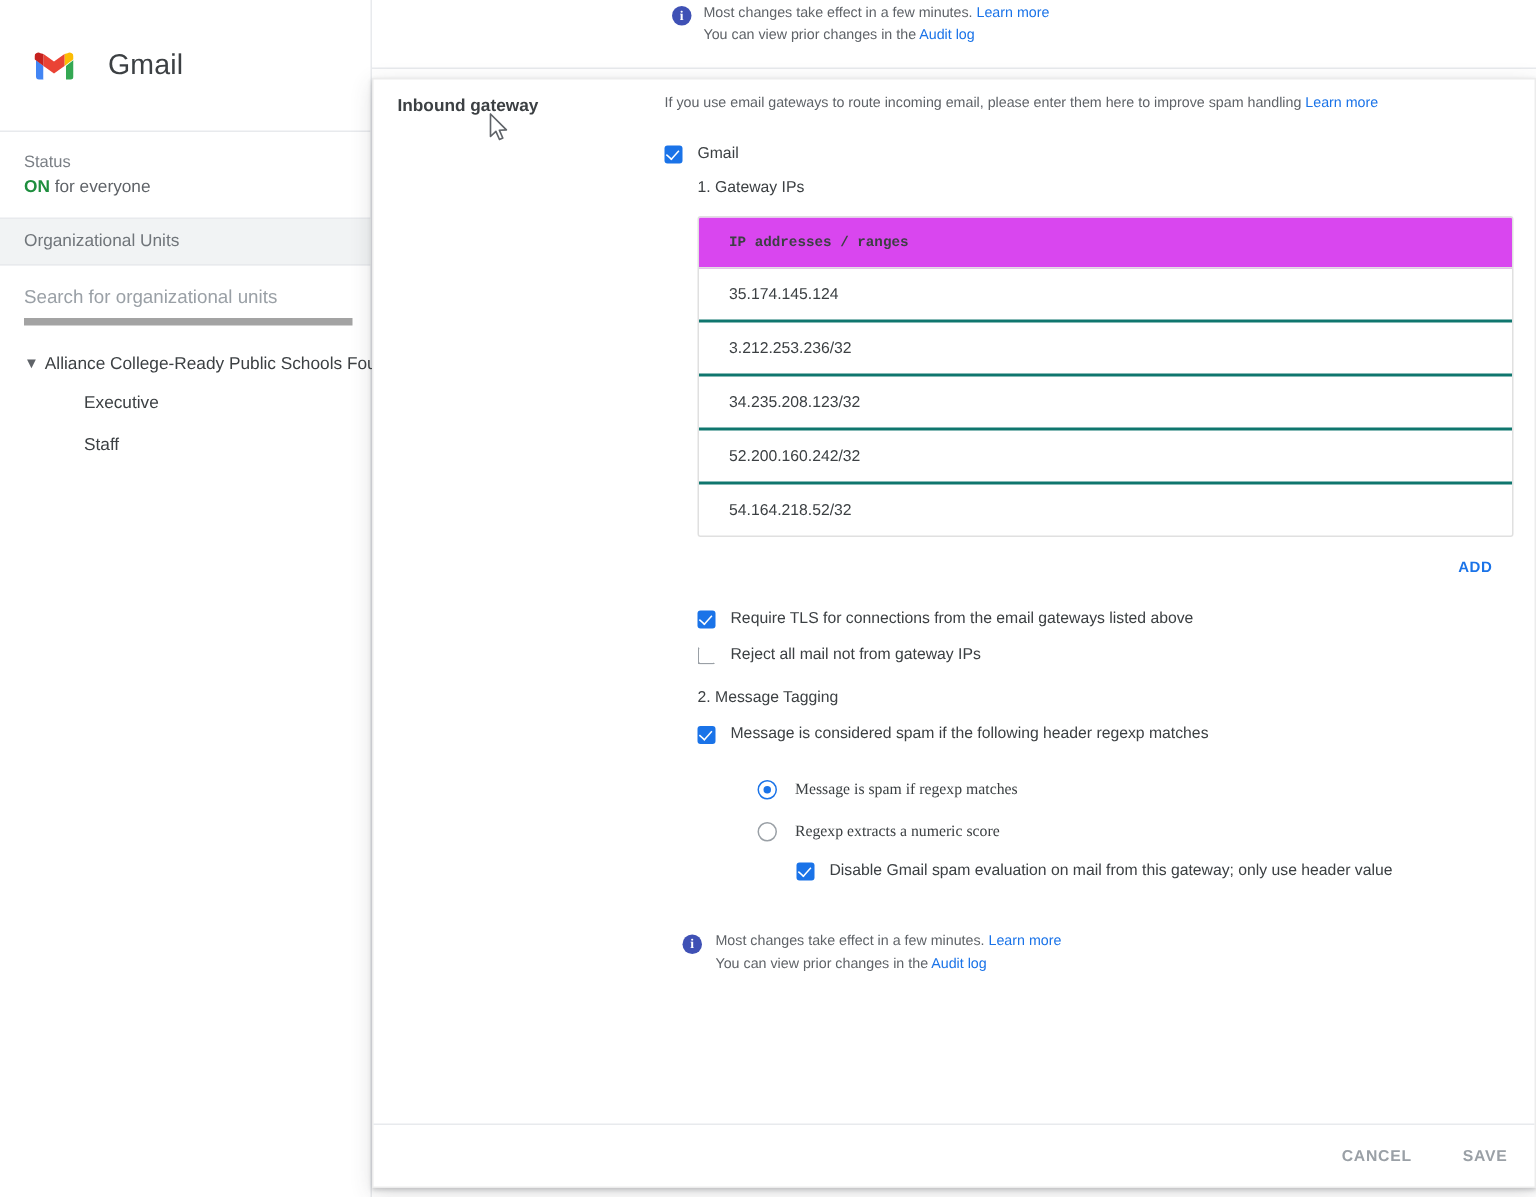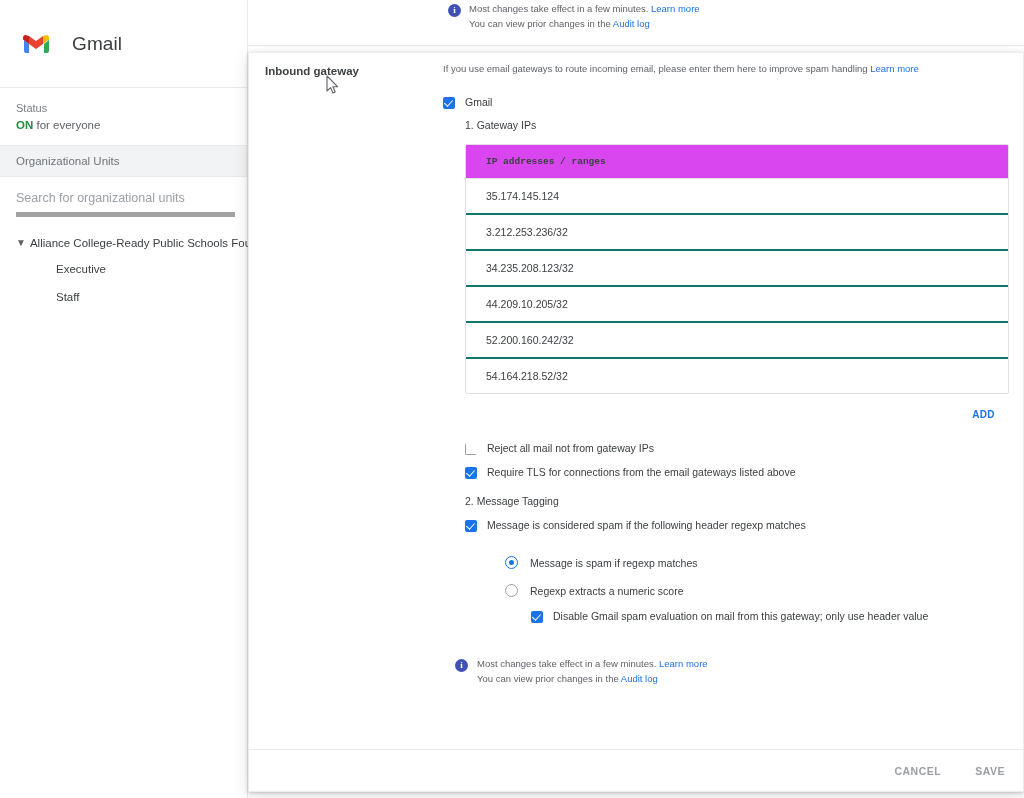--- a/index.html
+++ b/index.html
@@ -136,21 +136,21 @@
     border-bottom: 1px solid #bdc1c6; width: 358px;
   }
   .sample-row { display: flex; align-items: flex-end; margin-top: 23px; }
   .sample-input {
     width: 262px; font-size: 10.5px; color: #9aa0a6;
     padding-bottom: 6px; border-bottom: 1px solid #dadce0;
   }
   .no-match { font-size: 9.5px; color: #d93025; margin-left: 30px; padding-bottom: 4px; }
 
   .radios { margin-top: 24px; margin-left: 40px; }
-  .radio-row { display: flex; align-items: center; margin-bottom: 15px; }
+  .radio-row { display: flex; align-items: center; margin-bottom: 15px; font-family: Liberation Serif, serif; }
   .rb {
     width: 13px; height: 13px; border-radius: 50%; flex: 0 0 auto;
     margin-right: 12px; position: relative; border: 1.4px solid #9aa0a6;
   }
   .rb.on { border-color: #1a73e8; }
   .rb.on::after {
     content: ""; position: absolute; left: 2.6px; top: 2.6px;
     width: 5px; height: 5px; border-radius: 50%; background: #1a73e8;
   }
   .radio-label { font-size: 10.5px; color: #3c4043; }
@@ -239,37 +239,36 @@
         </div>
 
         <div class="substep">1. Gateway IPs</div>
 
         <div style="margin-left:22px;">
           <div class="ip-table">
             <div class="ip-thead">IP addresses / ranges</div>
             <div class="ip-row">35.174.145.124</div>
             <div class="ip-row">3.212.253.236/32</div>
             <div class="ip-row">34.235.208.123/32</div>
-            <div class="ip-row">44.209.10.205/32</div>
             <div class="ip-row">52.200.160.242/32</div>
             <div class="ip-row">54.164.218.52/32</div>
           </div>
           <div class="add-bar">
             <span class="add-link">ADD</span>
           </div>
         </div>
 
         <div class="opts" style="margin-left:22px;">
+          <div class="row">
+            <span class="cb on"></span>
+            <span class="cb-label">Require TLS for connections from the email gateways listed above</span>
+          </div>
           <div class="row">
             <span class="cb off"></span>
             <span class="cb-label">Reject all mail not from gateway IPs</span>
-          </div>
-          <div class="row">
-            <span class="cb on"></span>
-            <span class="cb-label">Require TLS for connections from the email gateways listed above</span>
           </div>
         </div>
 
         <div class="step2">2. Message Tagging</div>
 
         <div style="margin-left:22px;">
           <div class="row">
             <span class="cb on"></span>
             <span class="cb-label">Message is considered spam if the following header regexp matches</span>
           </div>

